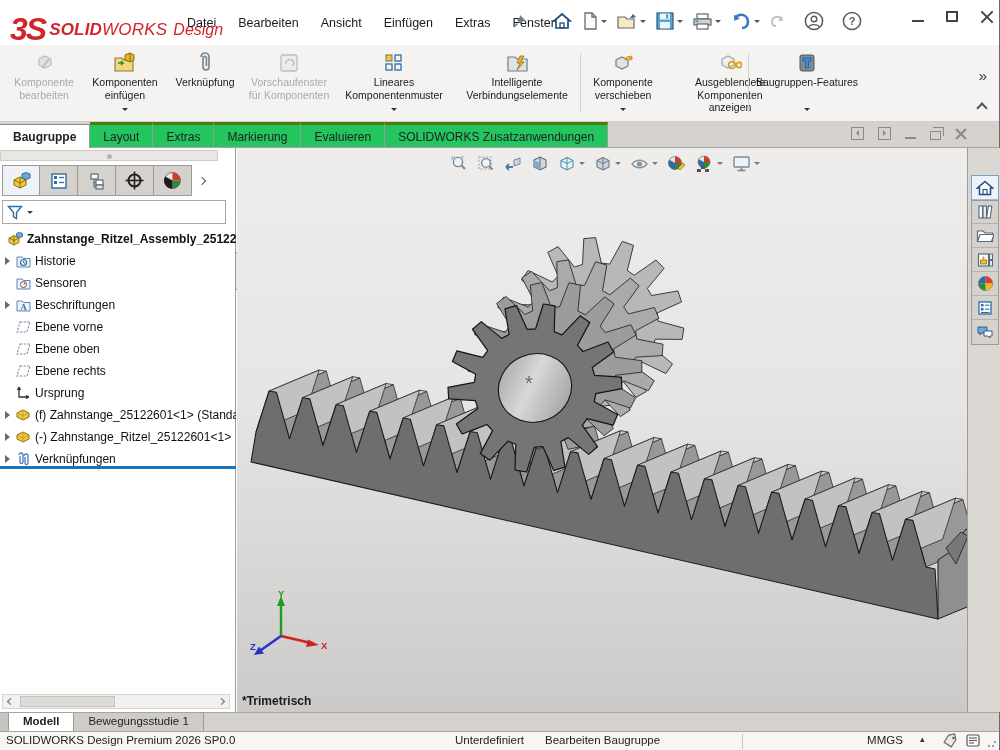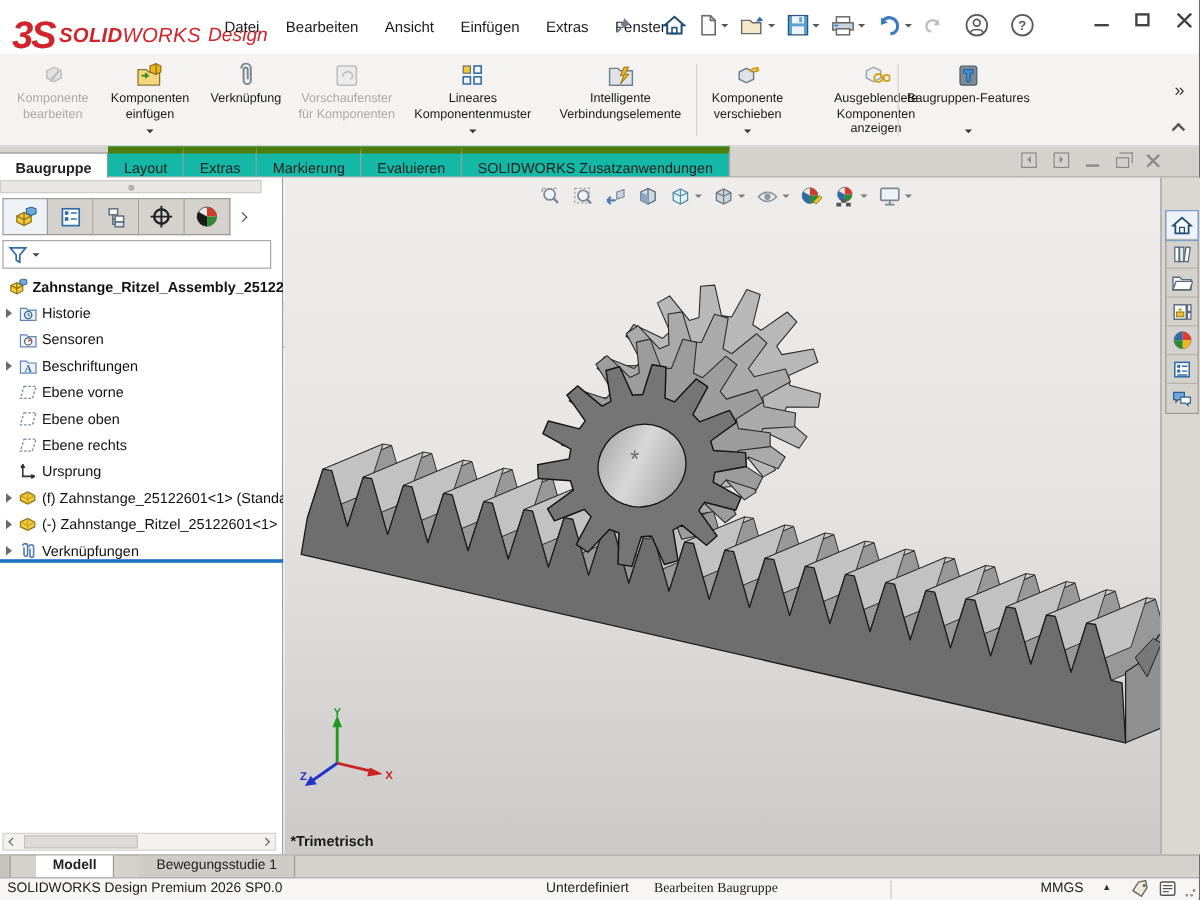--- a/index.html
+++ b/index.html
@@ -35,21 +35,21 @@
   .rbtn .rlab { font-size:10.5px; line-height:1.2; color:#1a1a1a; margin-top:1px; }
   .rbtn.disabled .rlab { color:#aaa; }
   .rcaret { width:0; height:0; border:3.5px solid transparent; border-top-color:#333; position:absolute; bottom:5px; left:50%; margin-left:-3px; }
   .rsep { position:absolute; top:8px; width:1px; height:60px; background:#d5d3cf; }
   .roverflow { position:absolute; right:12px; top:22px; font-size:15px; color:#333; }
   .rcollapse { position:absolute; right:13px; bottom:9px; width:8px; height:8px; border-left:2px solid #555; border-top:2px solid #555; transform:rotate(45deg); }
 
   
   .cmdtabs { position:absolute; left:0; top:122px; width:100%; height:26px; background:#d5d2cd; border-bottom:1px solid #a7a5a1; }
   .ctab { display:inline-block; height:25px; padding:5px 13px 0; font-size:12px; color:#222;
-          border-right:1px solid #9d9b97; border-top:6px solid #4d7c0f; background:#14b8a6; }
+          border-right:1px solid #9d9b97; border-top:3px solid #4d7c0f; background:#22c55e; }
   .ctab.active { background:#fff; font-weight:bold; border-top:1px solid #8b8b8b; }
   .docctl { position:absolute; right:32px; top:5px; display:flex; gap:14px; align-items:center; }
   .dbox { width:13px; height:13px; border:1.5px solid #8a8a8a; position:relative; }
   .dbox .tri-l { position:absolute; left:1px; top:2px; width:0; height:0; border:3.5px solid transparent; border-right-color:#8a8a8a; }
   .dbox .tri-r { position:absolute; right:1px; top:2px; width:0; height:0; border:3.5px solid transparent; border-left-color:#8a8a8a; }
   .dmin { width:11px; height:2px; background:#8a8a8a; margin-top:8px; }
   .drest { width:11px; height:9px; border:1.5px solid #8a8a8a; position:relative; margin-top:3px; }
   .drest:before { content:""; position:absolute; left:2px; top:-5px; width:10px; height:8px; border:1.5px solid #8a8a8a; border-bottom:none; border-left:none; }
   .dclose { position:relative; width:12px; height:12px; }
   .dclose:before,.dclose:after { content:""; position:absolute; left:5px; top:-1px; width:2px; height:14px; background:#8a8a8a; }
@@ -95,21 +95,21 @@
   .taskpane { position:absolute; left:967px; top:148px; width:33px; height:564px; background:#dbd8d3; border-left:1px solid #9b9b9b; }
   .tpbox { position:absolute; left:3px; top:27px; width:28px; border:1px solid #9d9b97; background:#d5d2cd; }
   .tpbtn { height:24px; border-bottom:1px solid #b5b3af; display:flex; align-items:center; justify-content:center; }
   .tpbtn:last-child { border-bottom:none; }
   .tpbtn.active { background:#eef3fa; outline:1px solid #7aa0c8; }
 
   
   .bottomtabs { position:absolute; left:0; top:712px; width:100%; height:19px; background:#d5d2cd; border-top:1px solid #a7a5a1; }
   .bnotch { display:inline-block; width:9px; height:18px; background:#c7c4bf; border-right:1px solid #9d9b97; vertical-align:top; }
   .btab { display:inline-block; height:18px; padding:2px 14px 0; font-size:11.5px; color:#222;
-          border-right:1px solid #9d9b97; background:#cfccc7; vertical-align:top;margin-left:21px; }
+          border-right:1px solid #9d9b97; background:#cfccc7; vertical-align:top; }
   .btab.active { background:#fff; font-weight:bold; }
 
   
   .statusbar { position:absolute; left:0; top:731px; width:100%; height:19px; background:#f7f6f5; border-top:1px solid #a7a5a1; font-size:11.5px; color:#222; }
   .sb { position:absolute; top:2px; }
   .sbsep { position:absolute; top:2px; width:1px; height:15px; background:#c9c7c3; }
   .sbgrip { position:absolute; right:2px; top:6px; width:10px; height:10px;
             background:radial-gradient(circle at 2px 8px,#9a9a9a 1px,transparent 1.4px),
                        radial-gradient(circle at 6px 8px,#9a9a9a 1px,transparent 1.4px),
                        radial-gradient(circle at 8px 4px,#9a9a9a 1px,transparent 1.4px); }
@@ -747,21 +747,21 @@
     </div>
   </div>
 
   <div class="bottomtabs">
     <span class="bnotch"></span><span class="btab active">Modell</span><span class="btab">Bewegungsstudie 1</span>
   </div>
 
   <div class="statusbar">
     <span class="sb" style="left:6px;">SOLIDWORKS Design Premium 2026 SP0.0</span>
     <span class="sb" style="left:455px;">Unterdefiniert</span>
-    <span class="sb" style="left:545px;font-family:Liberation Serif, serif;">Bearbeiten Baugruppe</span>
+    <span class="sb" style="left:545px;">Bearbeiten Baugruppe</span>
     <span class="sbsep" style="left:742px;"></span>
     <span class="sb" style="left:855px; width:60px; text-align:center;">MMGS</span>
     <span class="sb" style="left:920px; font-size:9px; color:#333;">▴</span>
     <span class="sb" style="left:942px; top:1px;">
       <svg width="17" height="15" viewBox="0 0 17 15">
           <path d="M2 8 L8 2 H14 V8 L8 14 Z" fill="#efe9d8" stroke="#6a6a6a" stroke-width="1.2" transform="rotate(-12 8 8)"></path>
           <circle cx="11.5" cy="5" r="1.3" fill="#6a6a6a"></circle>
         </svg>
     </span>
     <span class="sb" style="left:966px; top:2px;">

